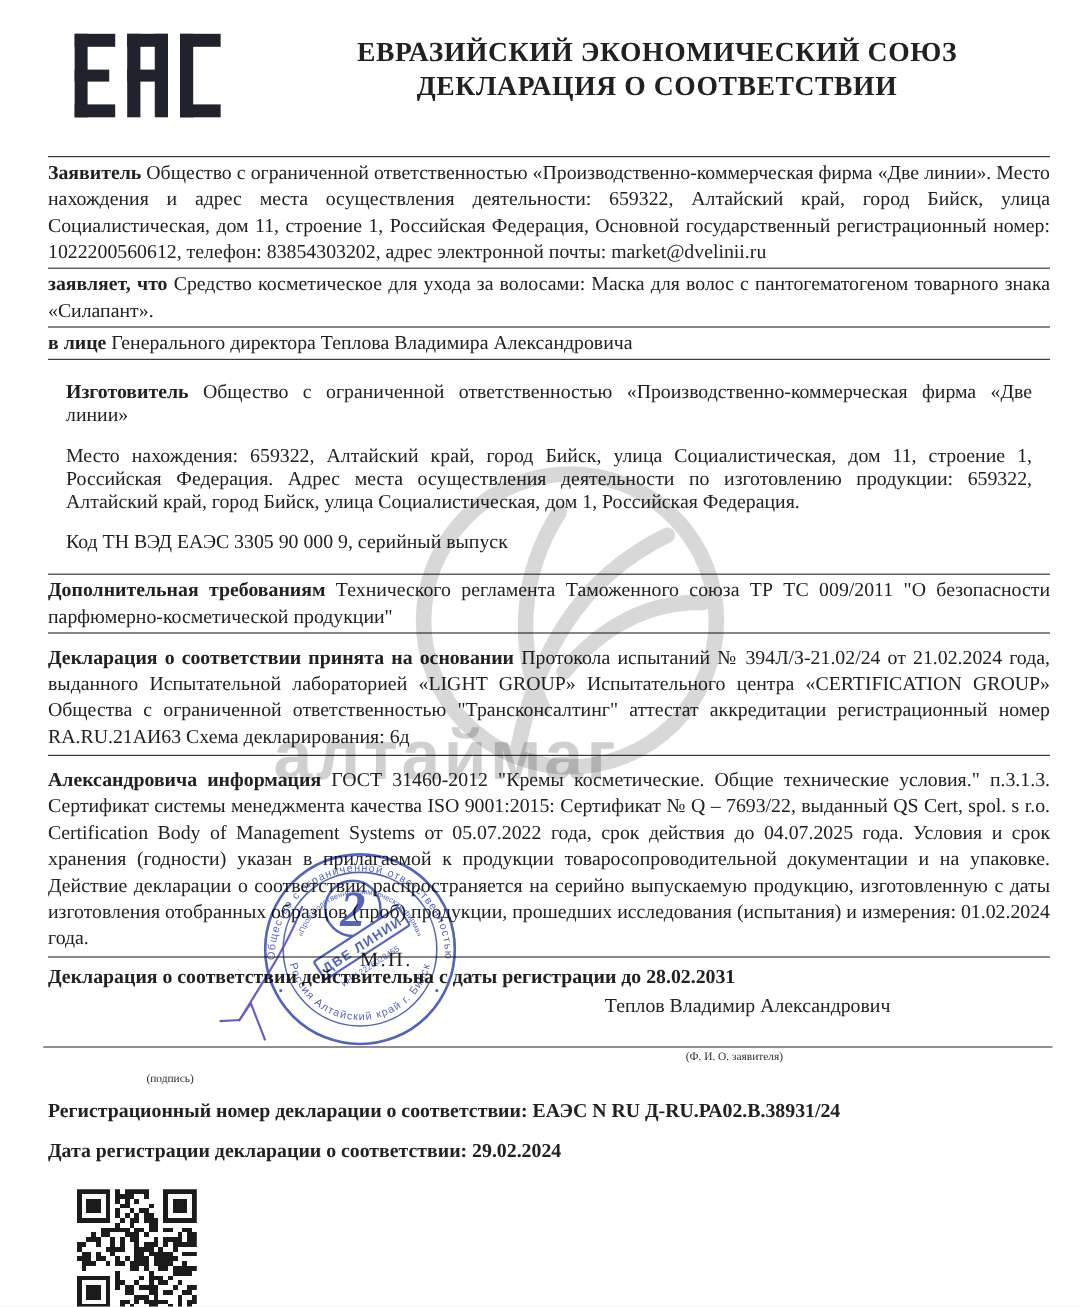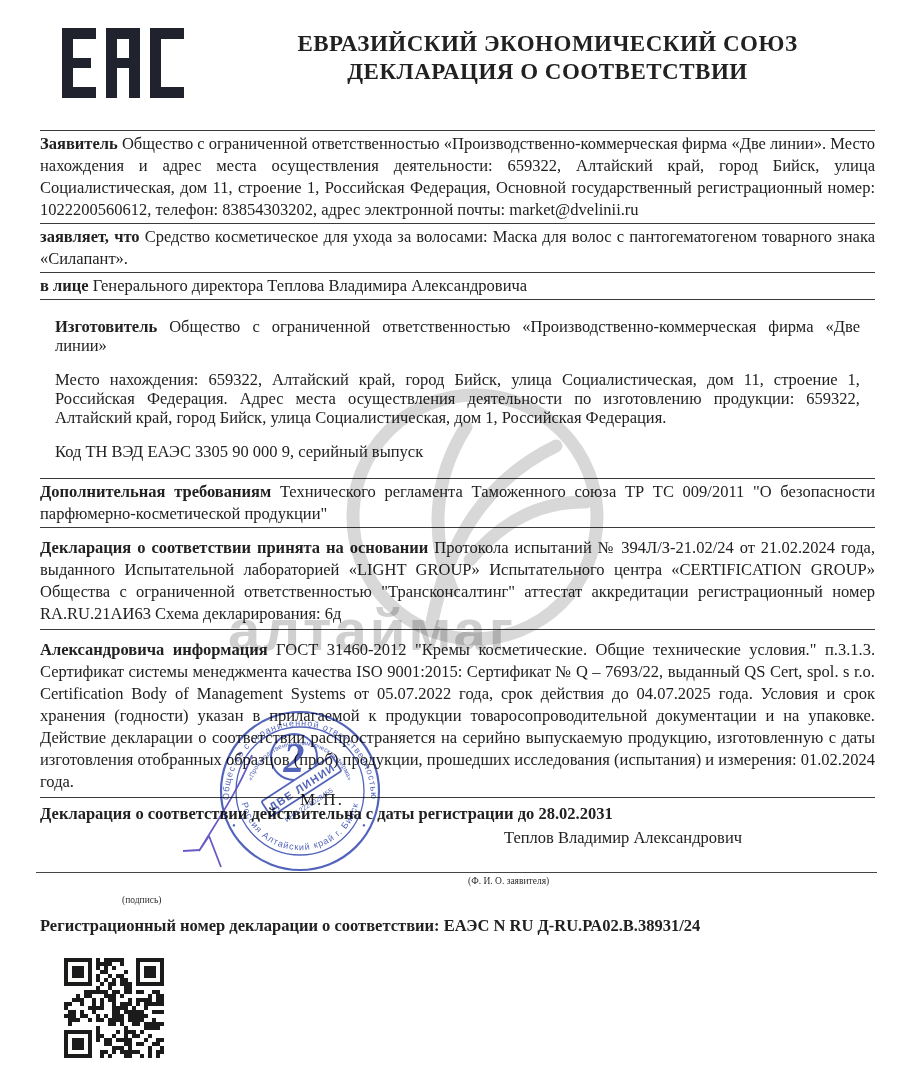--- a/index.html
+++ b/index.html
@@ -17,21 +17,21 @@
   .sec p{margin:15px;}
   .sec b{font-weight:bold;}
   .lh18 p{line-height:19px;}
   .gap{padding-top:9px;padding-bottom:4px;}
   .bold-line{font-weight:bold;border-bottom:none;padding-top:4px;line-height:24px;}
   
   .sigblock{position:relative;height:80px;font-size:16.5px;}
   .sig-line{position:absolute;left:-4px;right:-2px;top:44px;border-top:1.6px solid #454545;}
   .sig-caption{position:absolute;left:82px;top:67px;font-size:9.5px;color:#2e2e2e;}
   .sig-name{position:absolute;left:452px;top:0;font-size:16.5px;margin-left:12px;}
-  .sig-name-caption{position:absolute;left:428px;top:48px;width:240px;
+  .sig-name-caption{position:absolute;left:452px;top:48px;width:240px;text-align:center;
                     font-size:9.5px;color:#2e2e2e;font-family:Liberation Serif, serif;}
   .regline{margin-top:8px;font-weight:bold;font-size:16.5px;}
   .dateline{margin-top:13px;font-weight:bold;font-size:16.5px;}
   .qrbox{margin-top:22px;margin-left:24px;width:100px;height:100px;}
   
   .overlay{position:absolute;left:0;top:0;width:900px;height:1089px;z-index:5;
            pointer-events:none;mix-blend-mode:multiply;}
   .wm-brand{position:absolute;left:228px;top:596px;z-index:4;pointer-events:none;
             font-family:"Liberation Sans",sans-serif;font-weight:bold;font-size:58px;
             letter-spacing:3px;color:#8f8f8f;opacity:.42;mix-blend-mode:multiply;}
@@ -118,20 +118,24 @@
       <div class="sig-caption">(подпись)</div>
       <div class="sig-name">Теплов Владимир Александрович</div>
       <div class="sig-name-caption">(Ф. И. О. заявителя)</div>
     </div>
 
     <div class="regline">
       <span>Регистрационный номер декларации о соответствии:</span>
       <span>ЕАЭС N RU Д-RU.РА02.В.38931/24</span>
     </div>
 
+    <div class="dateline">
+      <span>Дата регистрации декларации о соответствии:</span>
+      <span>29.02.2024</span>
+    </div>
 
     <div class="qrbox">
       <svg id="qr" width="100" height="100" viewBox="0 0 25 25" shape-rendering="crispEdges">
           <rect x="8" y="0" width="1" height="1" fill="#1b1b1b"></rect>
           <rect x="10" y="0" width="1" height="1" fill="#1b1b1b"></rect>
           <rect x="11" y="0" width="1" height="1" fill="#1b1b1b"></rect>
           <rect x="12" y="0" width="1" height="1" fill="#1b1b1b"></rect>
           <rect x="13" y="0" width="1" height="1" fill="#1b1b1b"></rect>
           <rect x="14" y="0" width="1" height="1" fill="#1b1b1b"></rect>
           <rect x="8" y="1" width="1" height="1" fill="#1b1b1b"></rect>

